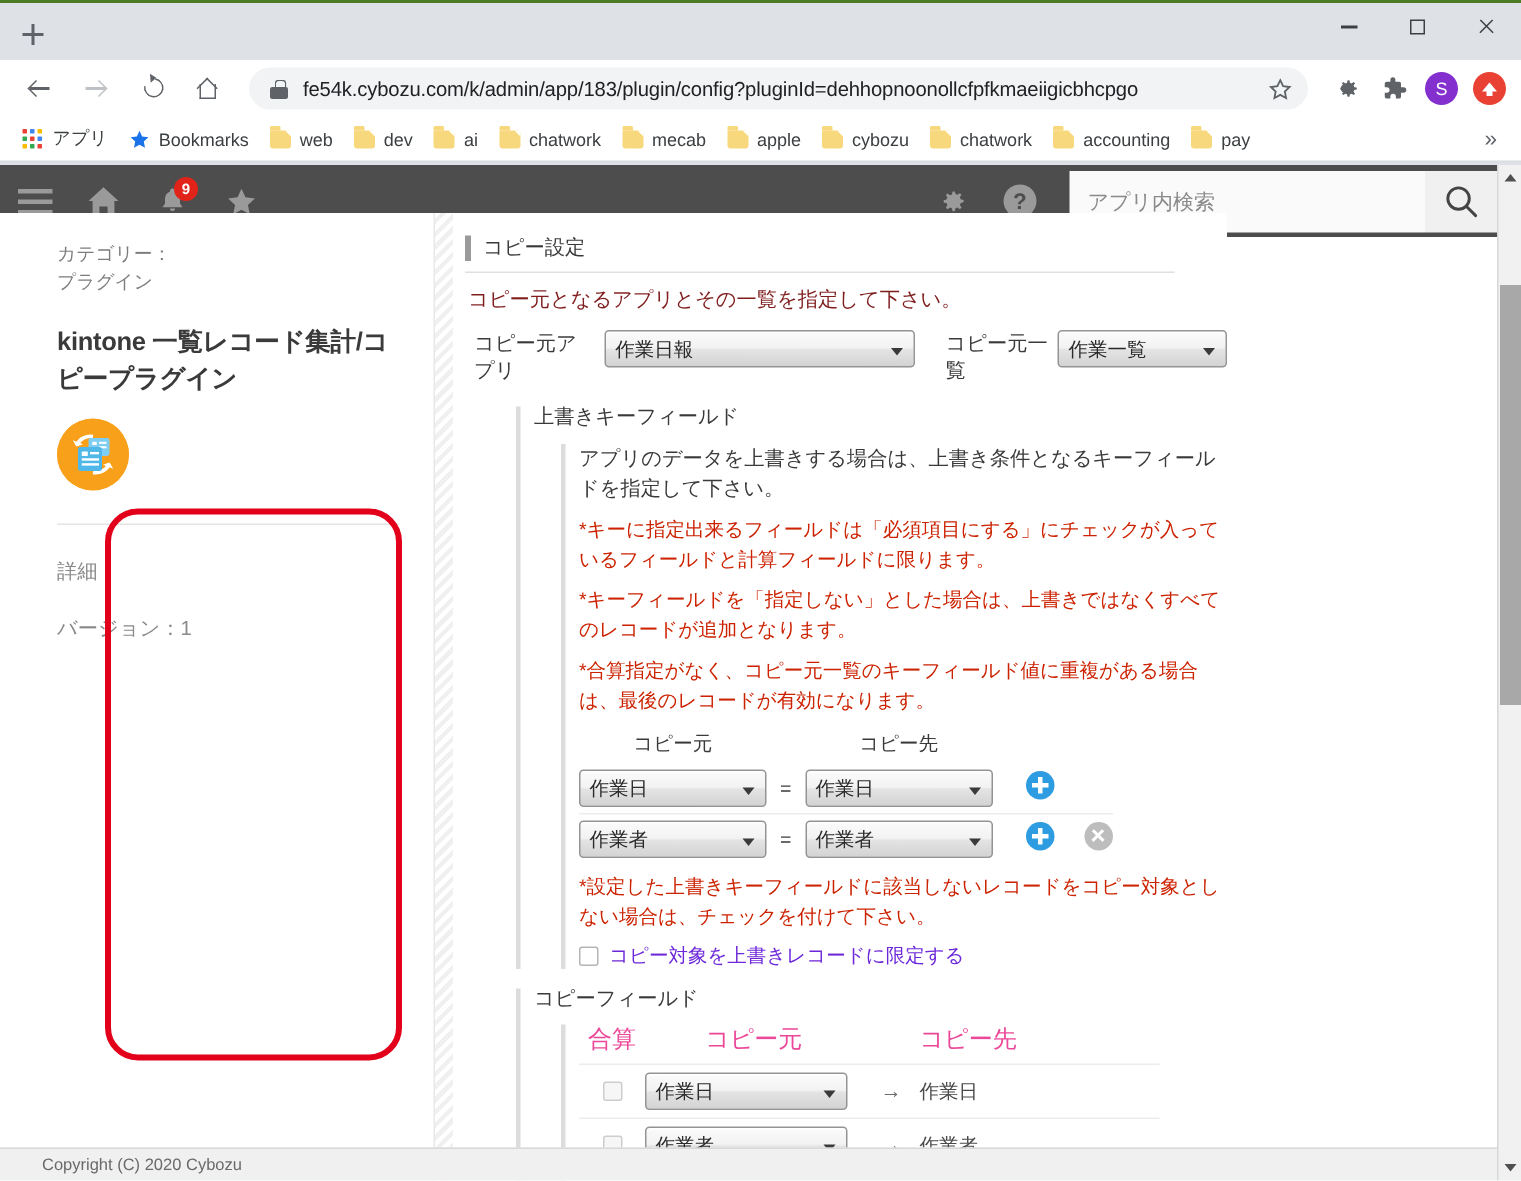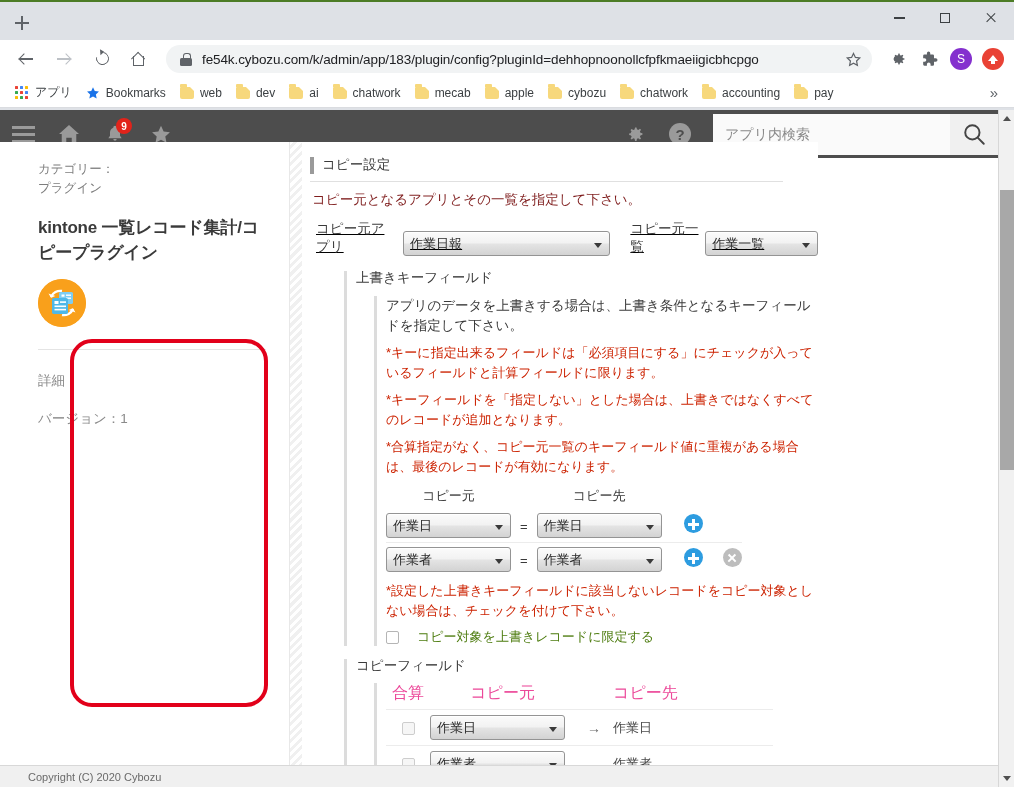--- a/index.html
+++ b/index.html
@@ -256,21 +256,21 @@
 
   
   .sec-title-row {
     display:flex; align-items:center; margin-left:8px; border-bottom:1px solid #e0e0e0;
     padding-bottom:7px; margin-right:35px;
   }
   .sec-bar { width:4px; height:17px; background:#9a9a9a; flex:0 0 4px; margin-right:8px; }
   .sec-title { font-size:13.5px; color:#3a3a3a; }
   .lead { font-size:13.5px; color:#7f1d1d; margin: 9px 0 0 10px; }
 
-  .select-row { display:flex; align-items:flex-end; margin: 11px 0 0 14px; text-decoration: underline; }
+  .select-row { display:flex; align-items:flex-start; margin: 11px 0 0 14px; }
   .lbl { font-size:13.5px; color:#3a3a3a; margin-right:6px; }
 
   .sel {
     position:relative; height:25px; border:1px solid #949494; border-radius:3px;
     background: linear-gradient(to bottom, #fbfbfb 0%, #f2f2f2 48%, #e4e4e4 52%, #d3d3d3 100%);
     display:flex; align-items:center; padding: 0 22px 0 6px;
     font-size:13px; color:#2a2a2a; cursor:pointer; white-space:nowrap; overflow:hidden;
     box-shadow: inset 0 1px 0 #ffffff;
   }
   .sel::after {
@@ -636,21 +636,21 @@
                     <td style="padding-left:22px"><span class="btn-plus"></span></td>
                     <td style="padding-left:20px"><span class="btn-del"></span></td>
                   </tr>
                 </tbody>
             </table>
 
             <div class="warn" style="margin-top:5px; max-width:600px">*設定した上書きキーフィールドに該当しないレコードをコピー対象としない場合は、チェックを付けて下さい。</div>
 
             <div style="margin-top:7px; display:flex; align-items:center;">
               <span class="cb"></span>
-              <span style="font-size:13px; color:#4d7c0f; margin-left:18px;">コピー対象を上書きレコードに限定する</span>
+              <span style="font-size:13px; color:#6d28d9; margin-left:7px;">コピー対象を上書きレコードに限定する</span>
             </div>
           </div>
         </div>
 
         <div class="indent-1" style="margin-top:11px; padding-left:12px;">
           <div class="indent-bar" style="left:0; top:2px; bottom:0;"></div>
           <div class="sub-title">コピーフィールド</div>
 
           <div class="indent-1" style="margin-left:18px; padding-left:12px; margin-top:8px;">
             <div class="indent-bar" style="left:0; top:0; bottom:0;"></div>

